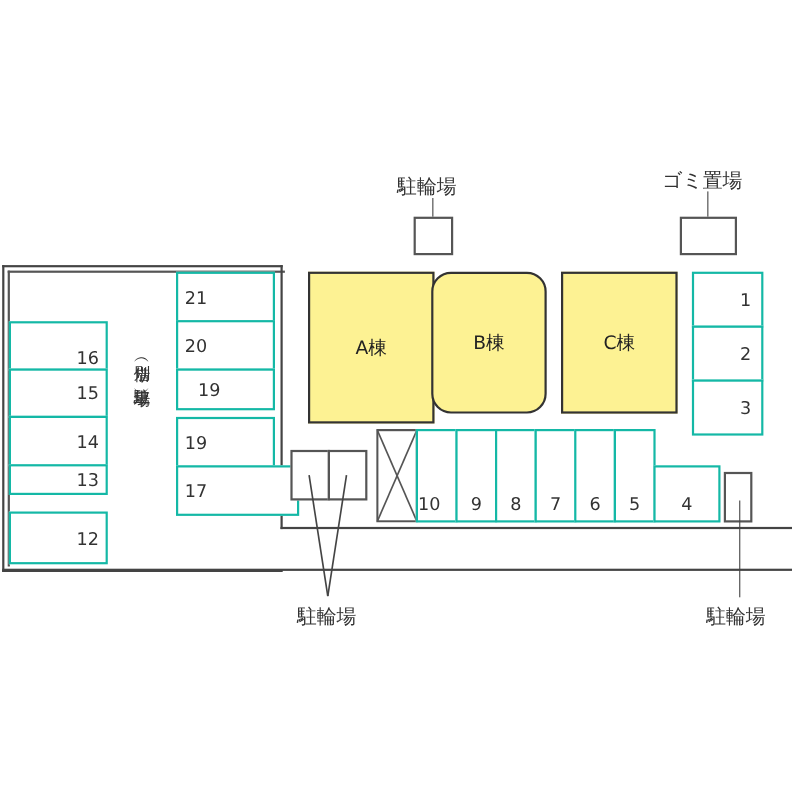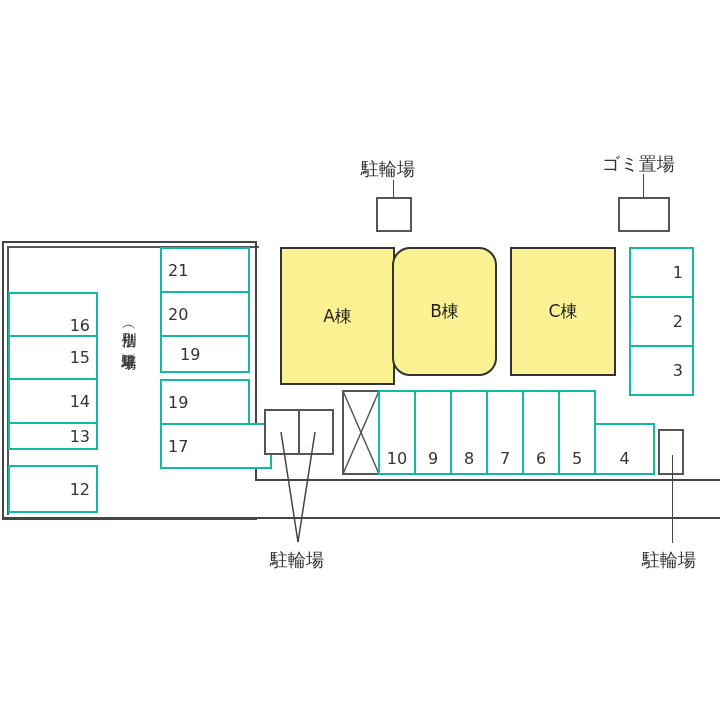--- a/index.html
+++ b/index.html
@@ -93,21 +93,21 @@
   <line x1="45" y1="2" x2="28" y2="112" stroke="#444" stroke-width="1.5"></line>
 </svg>
 <div class="lbl" style="left:270px;top:548px;">駐輪場</div>
 
 <svg class="abs" style="left:342px;top:390px;" width="38" height="85">
   <rect x="1" y="1" width="36" height="83" fill="#fff" stroke="#555" stroke-width="2"></rect>
   <line x1="1" y1="1" x2="37" y2="84" stroke="#555" stroke-width="1.5"></line>
   <line x1="37" y1="1" x2="1" y2="84" stroke="#555" stroke-width="1.5"></line>
 </svg>
 
-<div class="stall" style="left:378px;top:390px;width:38px;height:85px;align-items:flex-end;justify-content:center;padding-bottom:5px;">
+<div class="stall" style="left:378px;top:390px;width:38px;height:85px;align-items:flex-end;padding-bottom:5px;">
     <span>10</span>
   </div>
 <div class="stall" style="left:414px;top:390px;width:38px;height:85px;align-items:flex-end;justify-content:center;padding-bottom:5px;">
     <span>9</span>
   </div>
 <div class="stall" style="left:450px;top:390px;width:38px;height:85px;align-items:flex-end;justify-content:center;padding-bottom:5px;">
     <span>8</span>
   </div>
 <div class="stall" style="left:486px;top:390px;width:38px;height:85px;align-items:flex-end;justify-content:center;padding-bottom:5px;">
     <span>7</span>

